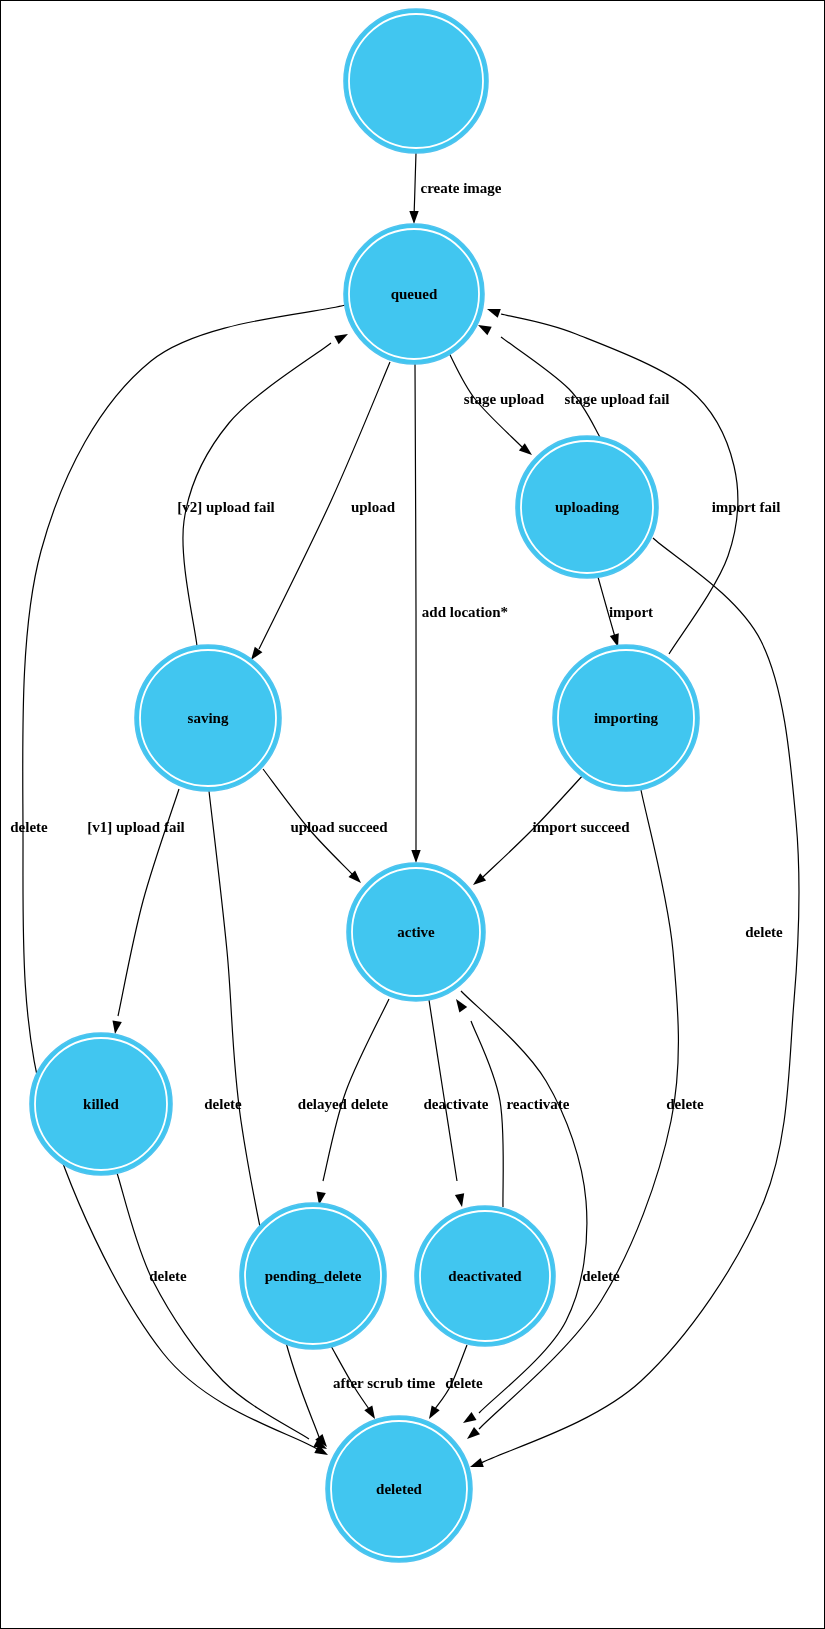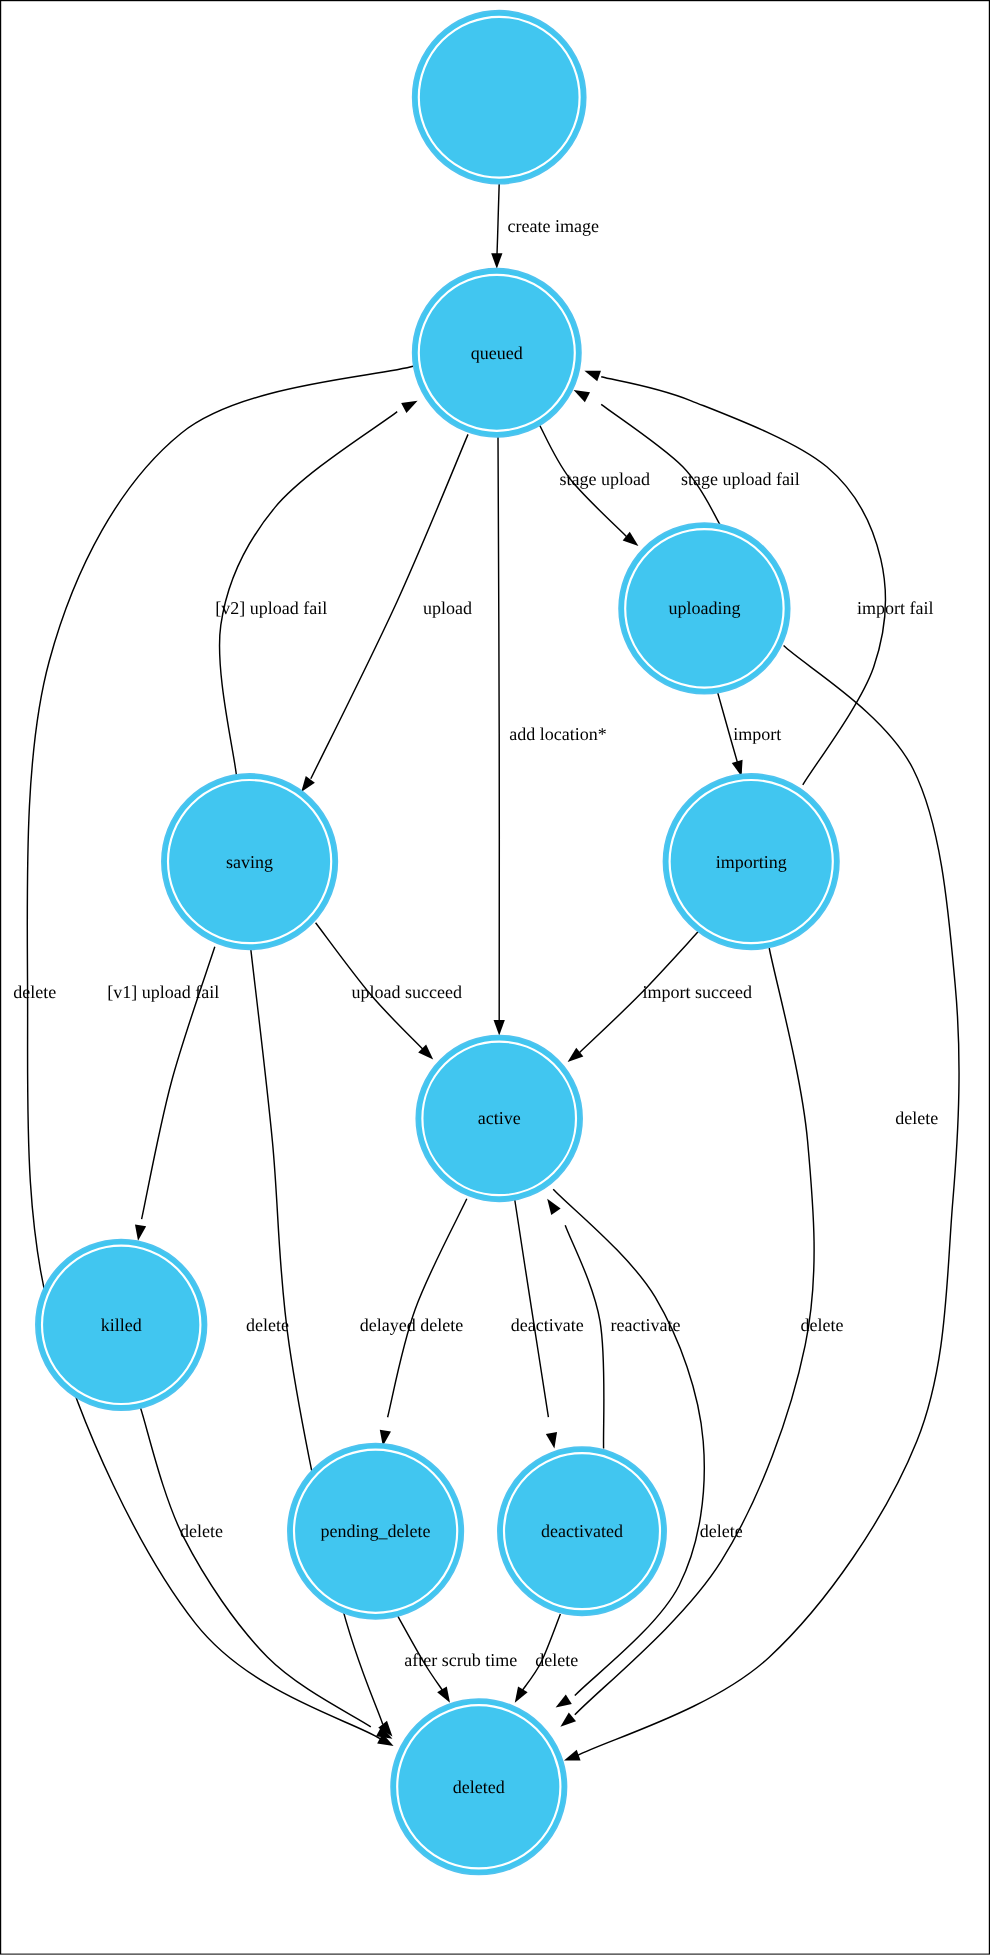--- a/index.html
+++ b/index.html
@@ -3,20 +3,21 @@
 <meta charset="utf-8">
 <style>
   html,body{margin:0;padding:0;background:#ffffff;}
   #canvas{
     position:relative;
     width:825px;height:1629px;
     box-sizing:border-box;
     border:1px solid #000;
     background:#ffffff;
     font-family:"Liberation Serif", serif;
+    font-weight:bold;
   }
   svg{position:absolute;left:0;top:0;}
   text{font-family:"Liberation Serif", serif;font-size:15px;fill:#000;}
 </style>
 </head>
 <body>
 
 <div id="canvas">
     <svg width="825" height="1629" viewBox="0 0 825 1629">
       <g>

